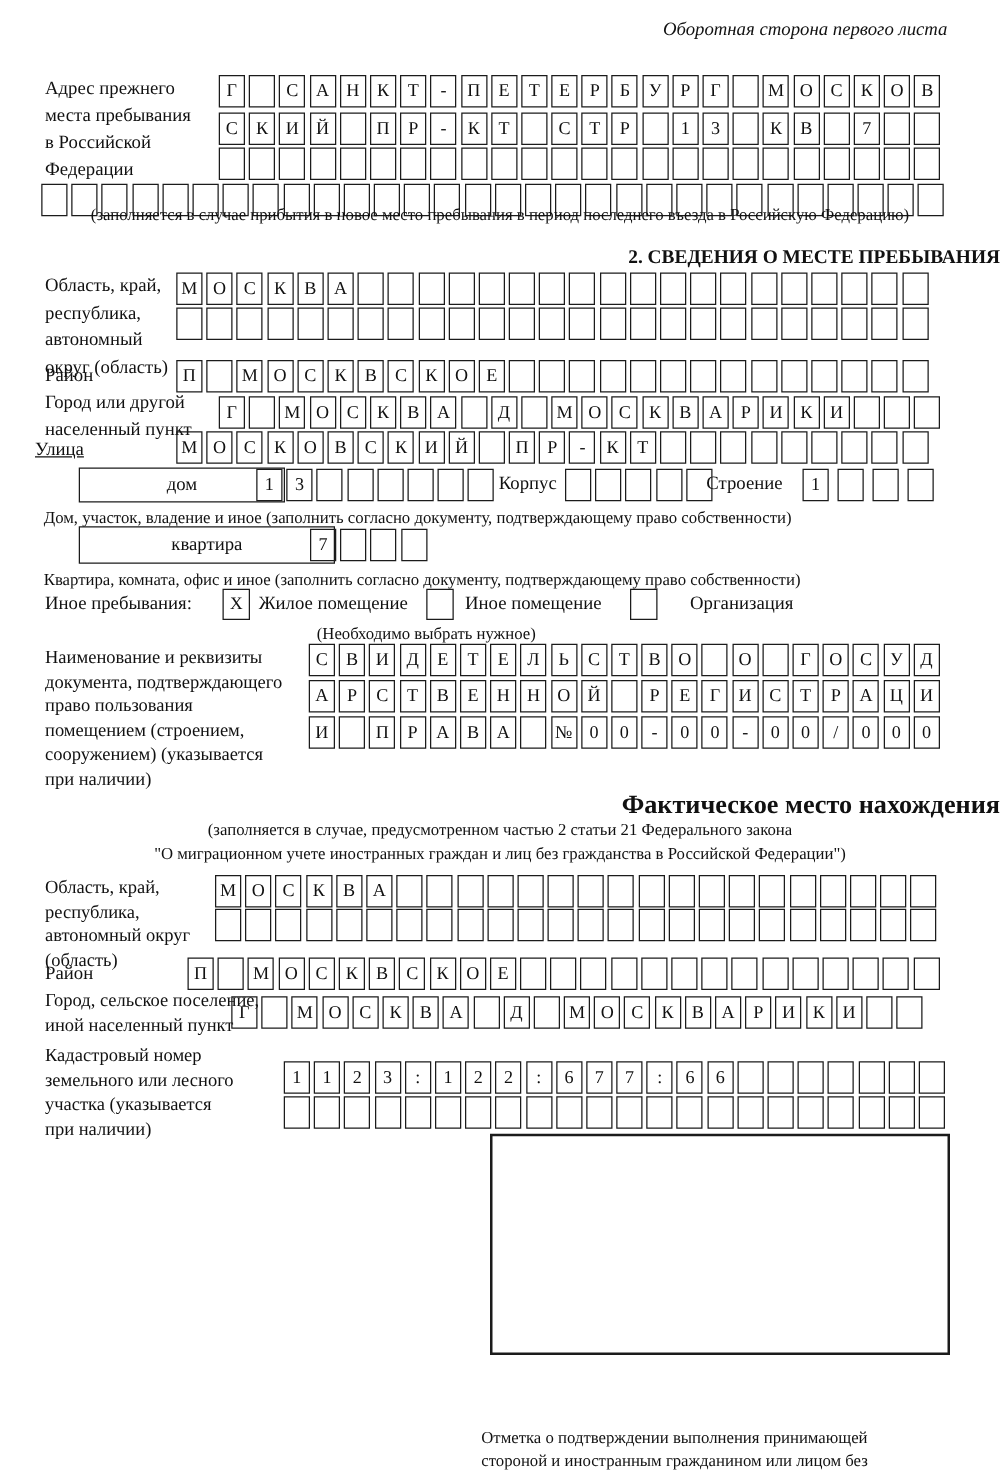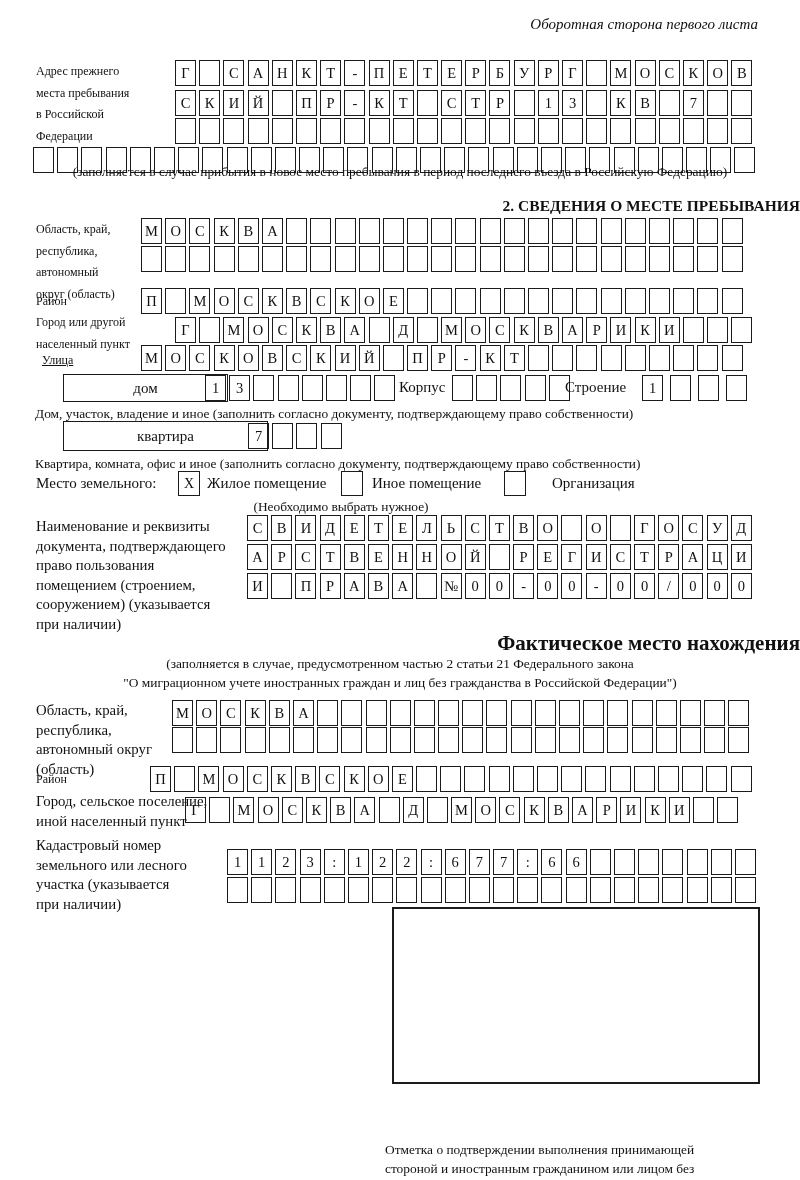--- a/index.html
+++ b/index.html
@@ -2,21 +2,21 @@
 <html><head>
 <meta charset="utf-8">
 <style>
   html,body{margin:0;padding:0;background:#fff;}
   body{width:800px;height:1180px;font-family:"Liberation Serif","DejaVu Serif",serif;color:#111;}
   .page{position:relative;width:800px;height:1180px;background:#fff;overflow:hidden;}
   .cells{position:absolute;display:flex;gap:3.2px;}
   .cells.wgap{gap:7px;}
   .cell{flex:0 0 21px;width:21px;height:26px;border:1.8px solid #1b1b1b;box-sizing:border-box;
         display:flex;align-items:center;justify-content:center;font-size:14.5px;line-height:1;}
-  .label{position:absolute;font-size:12px;line-height:21.5px;white-space:pre-line;}
+  .label{position:absolute;font-size:15px;line-height:21.5px;white-space:pre-line;}
   .label.tight{line-height:19.5px;font-size:14.8px;}
   .inline-label{position:absolute;font-size:15px;}
   .caption{position:absolute;font-size:13.4px;}
   .center{left:0;width:800px;text-align:center;}
   .bold{font-weight:bold;text-align:right;}
   .widebox{position:absolute;border:1.8px solid #1b1b1b;box-sizing:border-box;
            display:flex;align-items:center;justify-content:center;font-size:15px;margin-left:28px;}
   .checkbox{position:absolute;width:22px;height:25px;border:1.8px solid #1b1b1b;box-sizing:border-box;
             display:flex;align-items:center;justify-content:center;font-size:14px;}
   .stamp-box{position:absolute;border:2px solid #1b1b1b;box-sizing:border-box;background:#fff;}
@@ -256,21 +256,21 @@
       <span class="cell">А</span>
       <span class="cell">Р</span>
       <span class="cell">И</span>
       <span class="cell">К</span>
       <span class="cell">И</span>
       <span class="cell"></span>
       <span class="cell"></span>
       <span class="cell"></span>
     </div>
 
-  <div class="label" style="left:42px;top:350px;text-decoration:underline;">Улица</div>
+  <div class="label" style="left:28px;top:350px;text-decoration:underline;">Улица</div>
   <div class="cells" style="left:141px;top:345px;">
       <span class="cell">М</span>
       <span class="cell">О</span>
       <span class="cell">С</span>
       <span class="cell">К</span>
       <span class="cell">О</span>
       <span class="cell">В</span>
       <span class="cell">С</span>
       <span class="cell">К</span>
       <span class="cell">И</span>
@@ -322,21 +322,21 @@
 
   <div class="widebox" style="left:35px;top:421px;width:205px;height:30px;">квартира</div>
   <div class="cells" style="left:248px;top:423px;">
       <span class="cell">7</span>
       <span class="cell"></span>
       <span class="cell"></span>
       <span class="cell"></span>
     </div>
   <div class="caption" style="left:35px;top:456px;">Квартира, комната, офис и иное (заполнить согласно документу, подтверждающему право собственности)</div>
 
-  <div class="inline-label" style="left:36px;top:475px;">Место земельного:</div>
+  <div class="inline-label" style="left:36px;top:475px;">Иное пребывания:</div>
   <div class="checkbox" style="left:178px;top:471px;">X</div>
   <div class="inline-label" style="left:207px;top:475px;">Жилое помещение</div>
   <div class="checkbox" style="left:341px;top:471px;"></div>
   <div class="inline-label" style="left:372px;top:475px;">Иное помещение</div>
   <div class="checkbox" style="left:504px;top:471px;"></div>
   <div class="inline-label" style="left:552px;top:475px;">Организация</div>
   <div class="caption" style="left:161px;top:499px;width:360px;text-align:center;">(Необходимо выбрать нужное)</div>
 
   <div class="label tight" style="left:36px;top:517px;width:210px;">Наименование и реквизиты
 документа, подтверждающего

